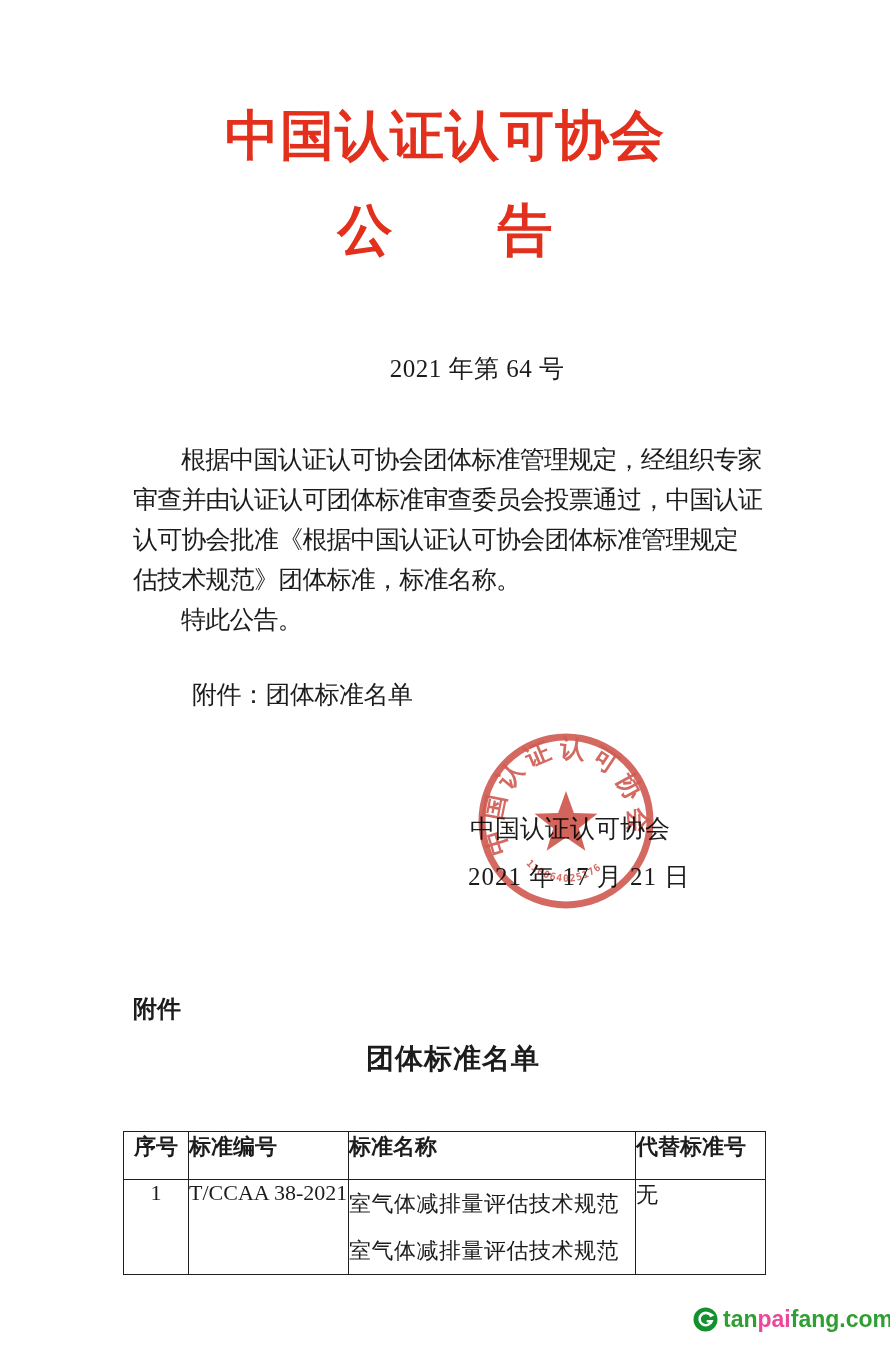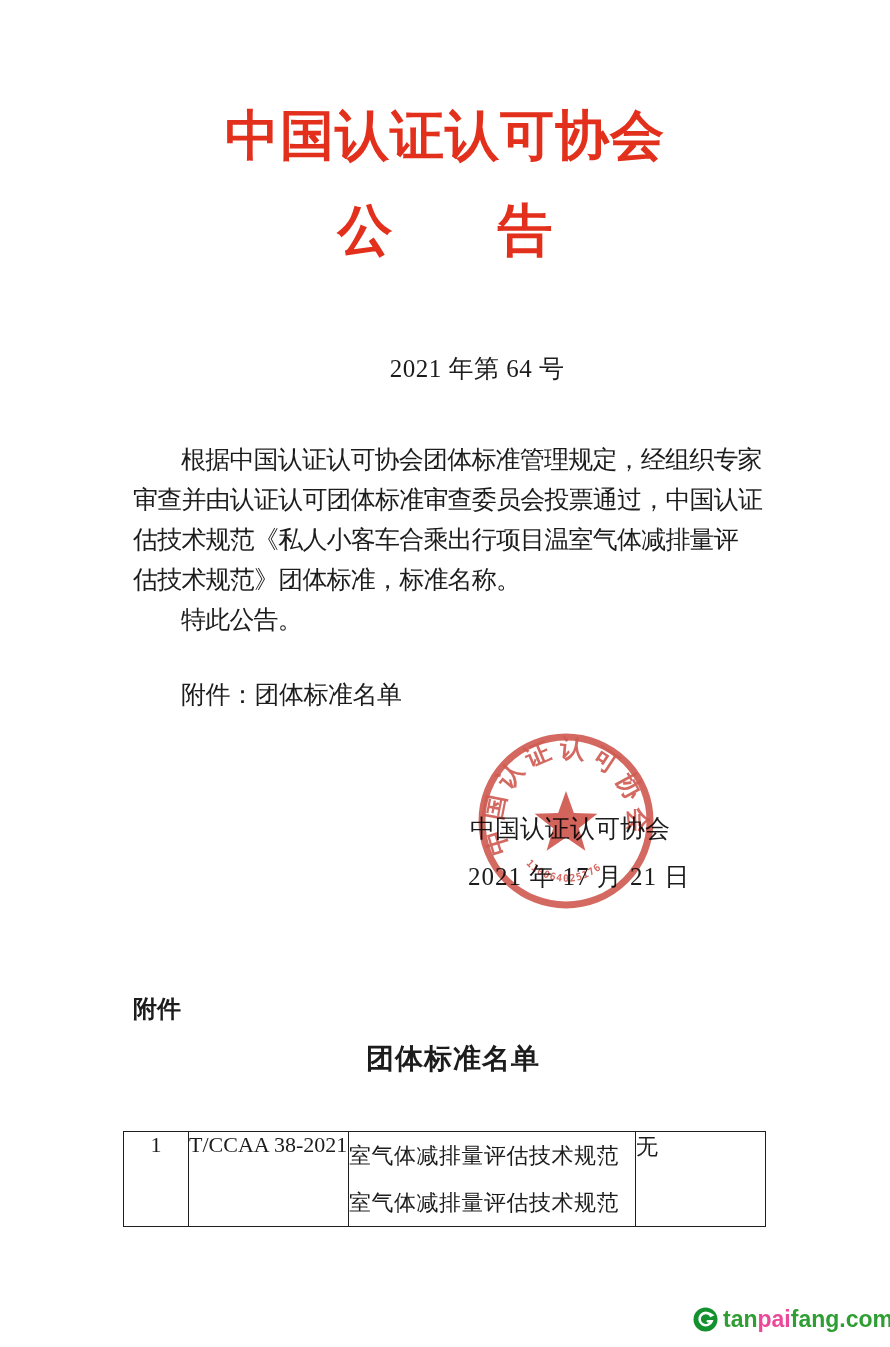--- a/index.html
+++ b/index.html
@@ -23,21 +23,21 @@
     font-size:25px;letter-spacing:.5px;margin-left:32px;
   }
   
   .body-text{
     position:absolute;top:440px;left:133px;width:648px;
     font-size:25px;letter-spacing:-0.8px;
   }
   .body-line{height:40px;line-height:40px;white-space:nowrap;}
   .body-line.indent{padding-left:48px;}
   .attachment-note{
-    position:absolute;top:678px;left:181px;
+    position:absolute;top:678px;left:192px;
     font-size:25px;letter-spacing:-0.5px;
   }
   
   .sig-org{position:absolute;top:812px;left:470px;font-size:25px;letter-spacing:0;}
   .sig-date{position:absolute;top:860px;left:468px;font-size:25px;letter-spacing:1px;}
   .seal{
     position:absolute;left:472px;top:727px;width:188px;height:188px;
     mix-blend-mode:multiply;opacity:.88;
   }
   
@@ -84,21 +84,21 @@
   <div class="doc-type" style="color:#e2301c">
     <span>公</span>
     <span>告</span>
   </div>
 
   <div class="doc-number">2021 年第 64 号</div>
 
   <div class="body-text">
     <div class="body-line indent">根据中国认证认可协会团体标准管理规定，经组织专家</div>
     <div class="body-line">审查并由认证认可团体标准审查委员会投票通过，中国认证</div>
-    <div class="body-line">估技术规范《私人小客车合乘出行项目温室气体减排量评</div>
+    <div class="body-line">认可协会批准《根据中国认证认可协会团体标准管理规定</div>
     <div class="body-line">估技术规范》团体标准，标准名称。</div>
     <div class="body-line indent">特此公告。</div>
   </div>
 
   <div class="attachment-note">附件：团体标准名单</div>
 
   <div class="sig-org">中国认证认可协会</div>
   <div class="sig-date">2021 年 17 月 21 日</div>
 
   <svg class="seal" viewBox="0 0 188 188">
@@ -118,20 +118,26 @@
   <div class="attach-title">团体标准名单</div>
 
   <table class="std">
     <colgroup>
         <col style="width:65px">
         <col style="width:160px">
         <col style="width:287px">
         <col style="width:130px">
       </colgroup>
     <tbody>
+        <tr>
+      <th class="h center">序号</th>
+      <th class="h">标准编号</th>
+      <th class="h">标准名称</th>
+      <th class="h">代替标准号</th>
+    </tr>
     <tr>
       <td class="c-no">1</td>
       <td class="c-code">T/CCAA 38-2021</td>
       <td class="c-name">
         <div class="name-line">室气体减排量评估技术规范</div>
         <div class="name-line">室气体减排量评估技术规范</div>
       </td>
       <td class="c-rep">无</td>
     </tr>
   </tbody>

